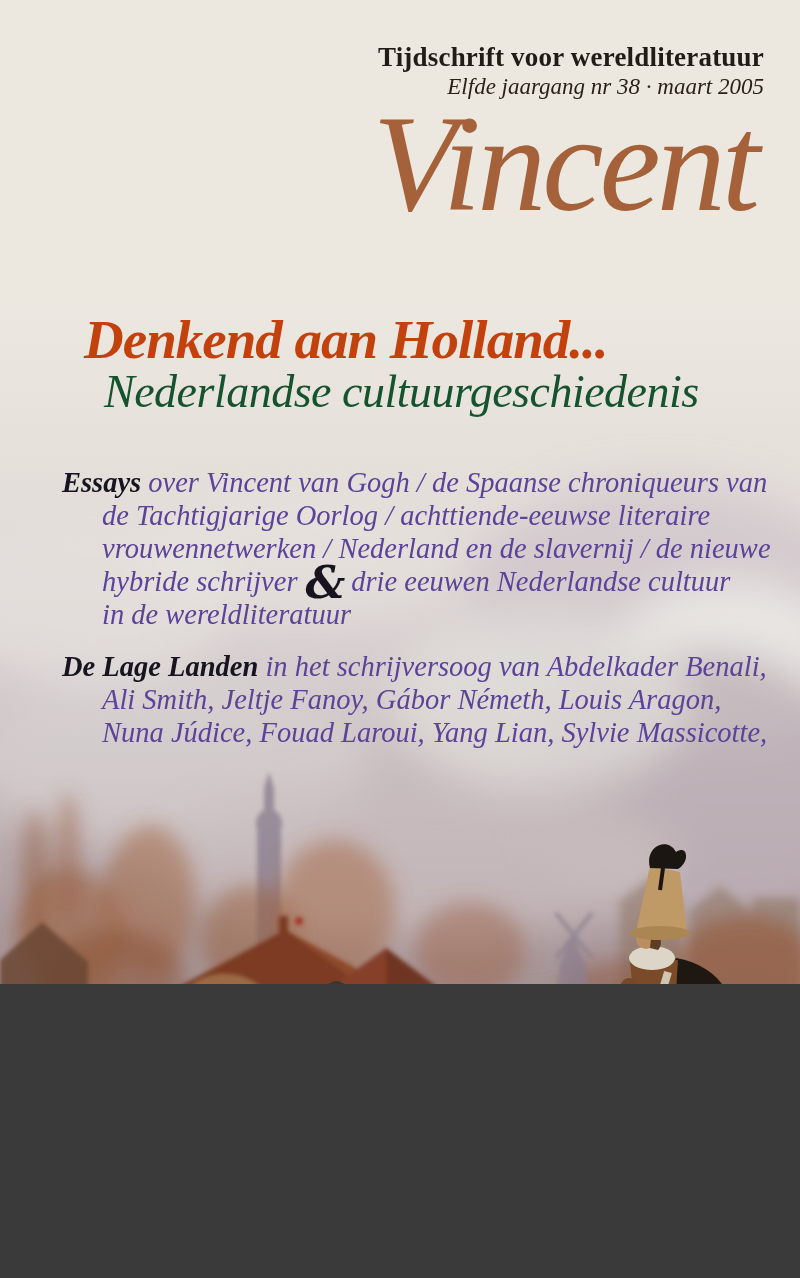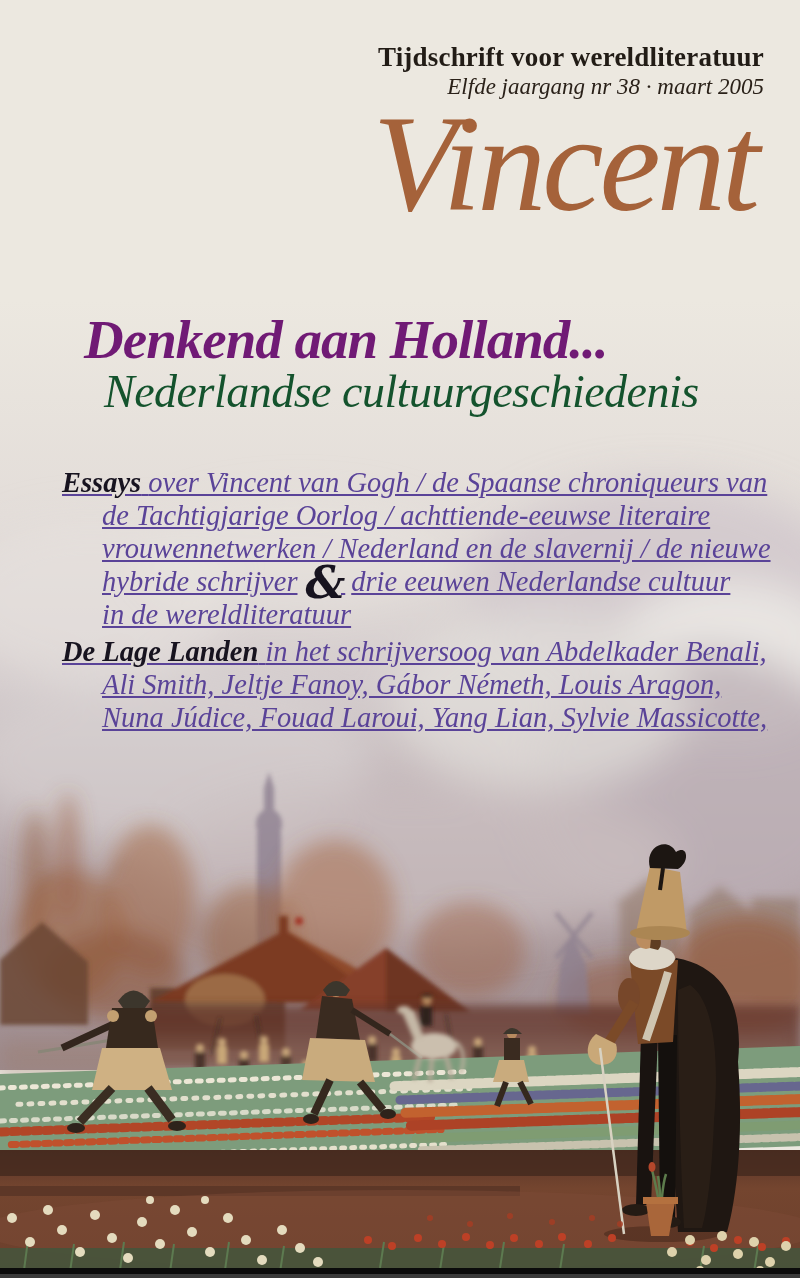--- a/index.html
+++ b/index.html
@@ -1,35 +1,35 @@
 <!DOCTYPE html>
 <html><head>
 <meta charset="utf-8">
 <style>
   html,body{margin:0;padding:0;background:#3a3a3a;}
   .cover{
-    position:relative;width:800px;height:1274px;overflow:hidden;
+    position:relative;width:800px;height:984px;overflow:hidden;
     background:#ece8e0;
     font-family:"Liberation Serif",serif;
   }
   .painting{position:absolute;left:0;top:0;width:800px;height:1278px;display:block;}
   .txt{position:absolute;z-index:5;white-space:nowrap;}
 
   .tagline{top:42px;right:36px;font-size:27px;font-weight:700;color:#221c16;letter-spacing:.2px;}
   .issue{top:74px;right:36px;font-size:23px;font-style:italic;color:#2a2119;}
   .mag-title{
     top:88px;right:44px;font-size:138px;line-height:1.1;
     font-style:italic;font-weight:400;color:#a5623a;letter-spacing:-4px;
   }
-  .feat-title{top:308px;left:84px;font-size:55px;font-style:italic;font-weight:700;color:#701a75;letter-spacing:-1px;}
+  .feat-title{top:308px;left:84px;font-size:55px;font-style:italic;font-weight:700;color:#c2410c;letter-spacing:-1px;}
   .feat-sub{top:366px;left:104px;font-size:46px;line-height:51px;font-style:italic;color:#14532d;letter-spacing:-.5px;}
 
-  .para{font-size:28.5px;line-height:33px;font-style:italic;color:#5a4398;text-decoration:underline;}
+  .para{font-size:28.5px;line-height:33px;font-style:italic;color:#5a4398;}
   .essays{top:466px;left:62px;}
-  .authors{top:635px;left:62px;}
+  .authors{top:650px;left:62px;}
   .para .cont{padding-left:40px;}
   .lbl{font-weight:700;color:#17131f;}
   .amp{
     font-family:"DejaVu Serif",serif;font-size:44px;font-weight:700;
     color:#17131f;vertical-align:-7px;line-height:0;margin:0 6px 0 8px;
   }
 </style>
 </head>
 <body>
 

